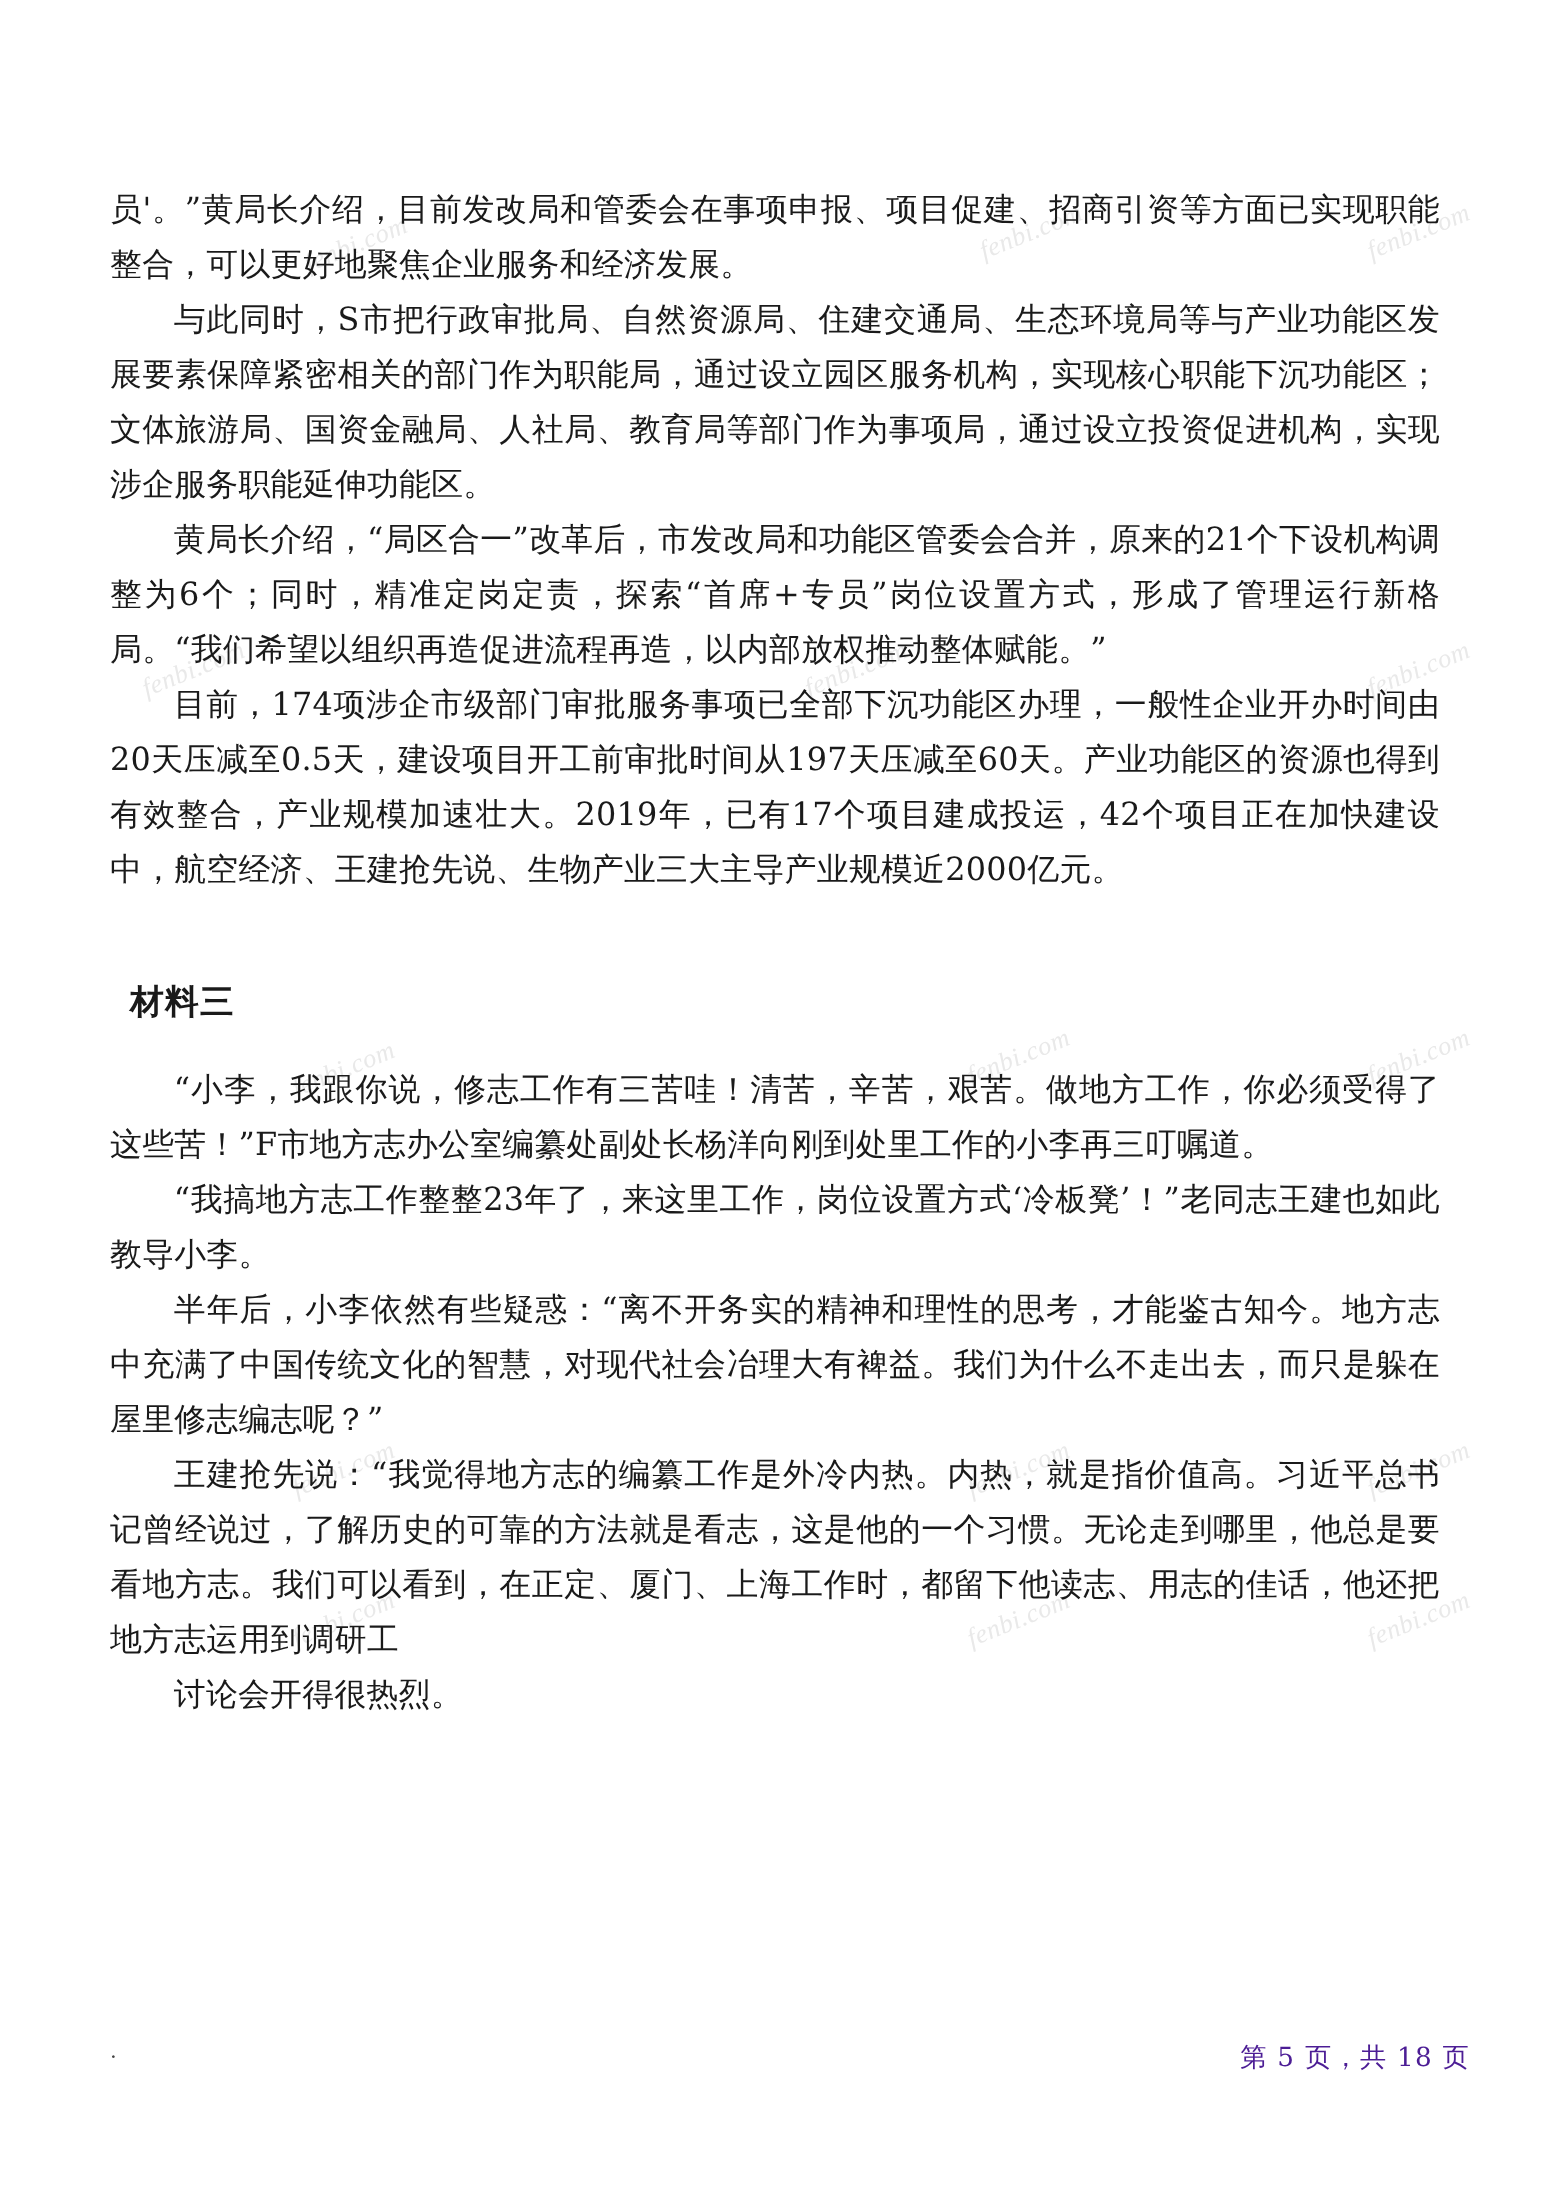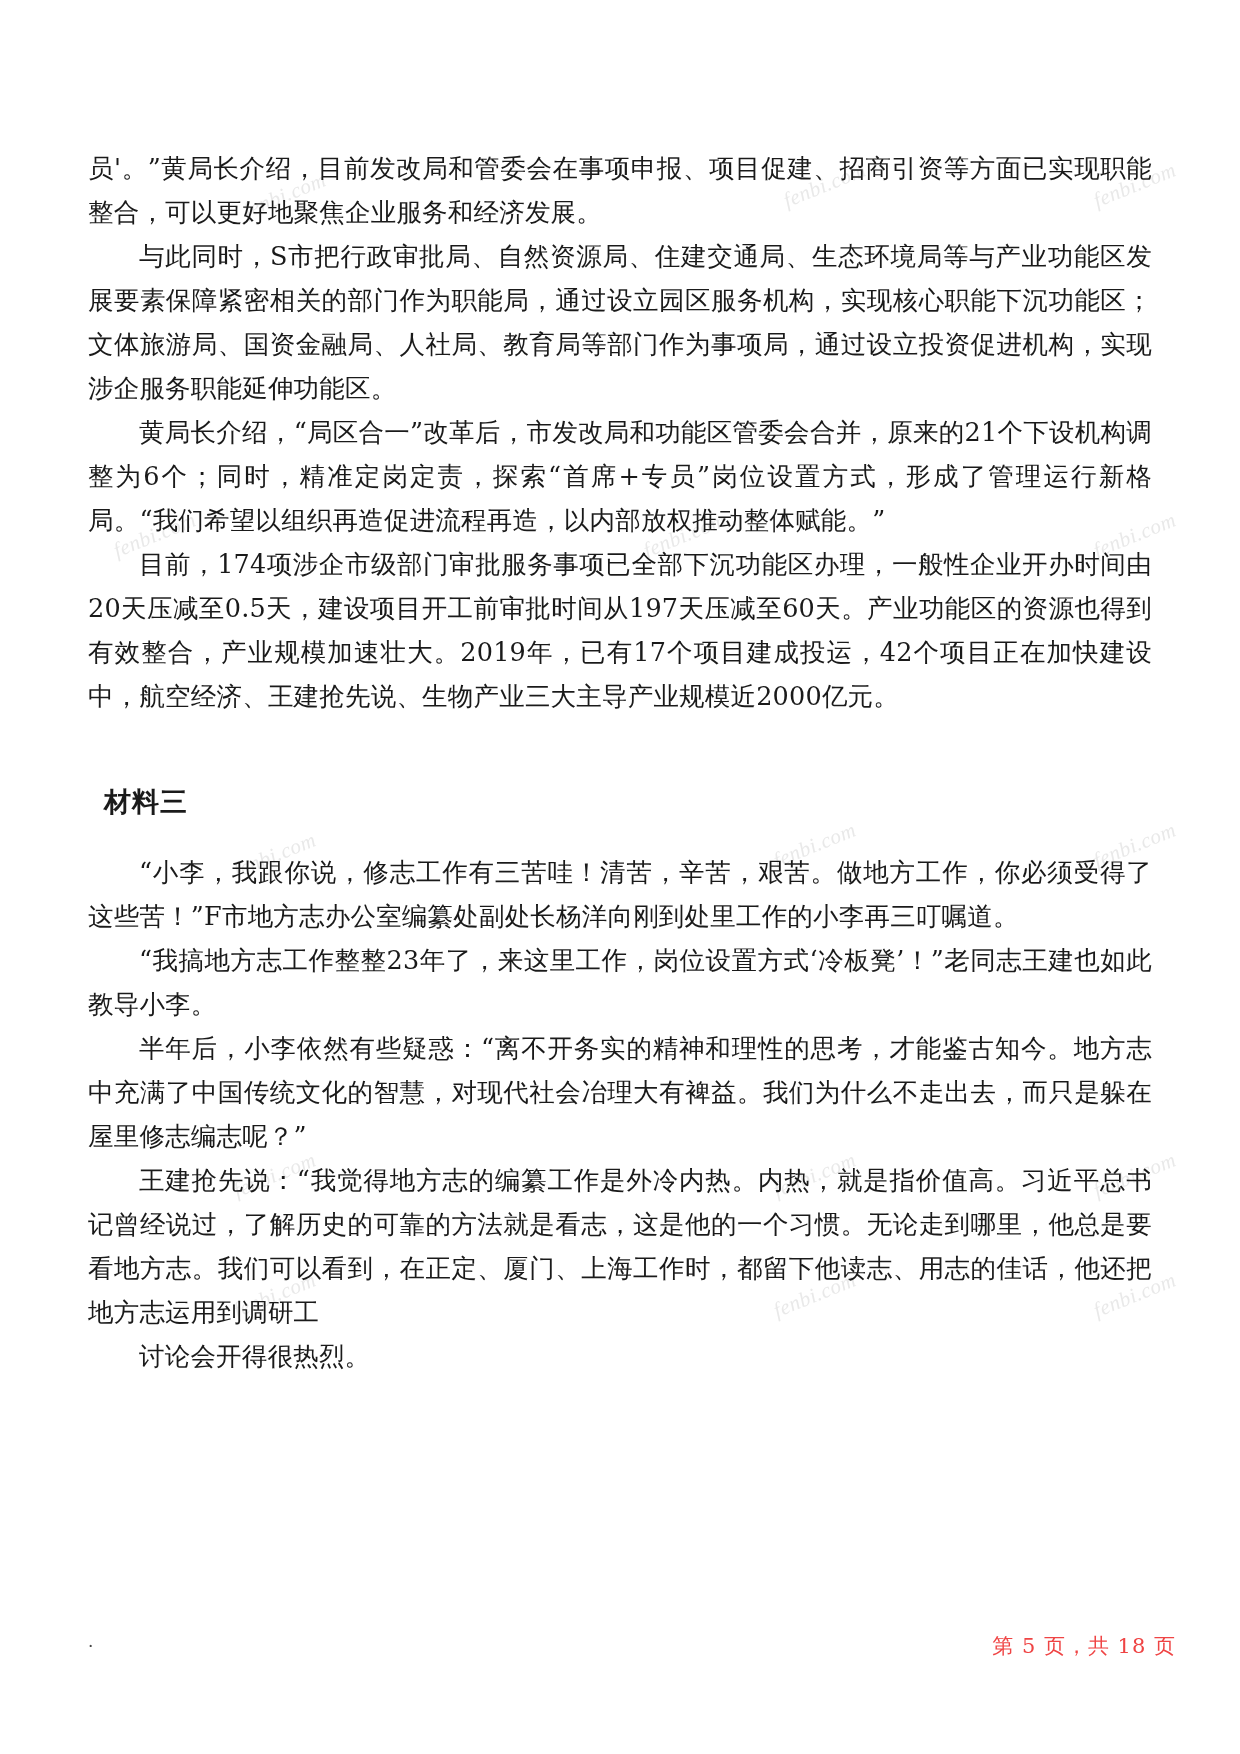--- a/index.html
+++ b/index.html
@@ -95,21 +95,21 @@
     justify-content: space-between;
     z-index: 1;
   }
   #footer-left-mark {
     font-size: 17px;
     color: #444;
     line-height: 1;
   }
   #footer-page-number {
     font-size: 21px;
-    color: #ef4444;
+    color: #4c1d95;
     letter-spacing: 1px;
     font-family: "DejaVu Serif", "Liberation Serif", serif;
   }
 </style>
 </head>
 <body>
 
 <div id="watermark-layer">
   <span class="watermark" style="left:240px; top:200px;">fenbi.com</span>
   <span class="watermark" style="left:780px; top:190px;">fenbi.com</span>

